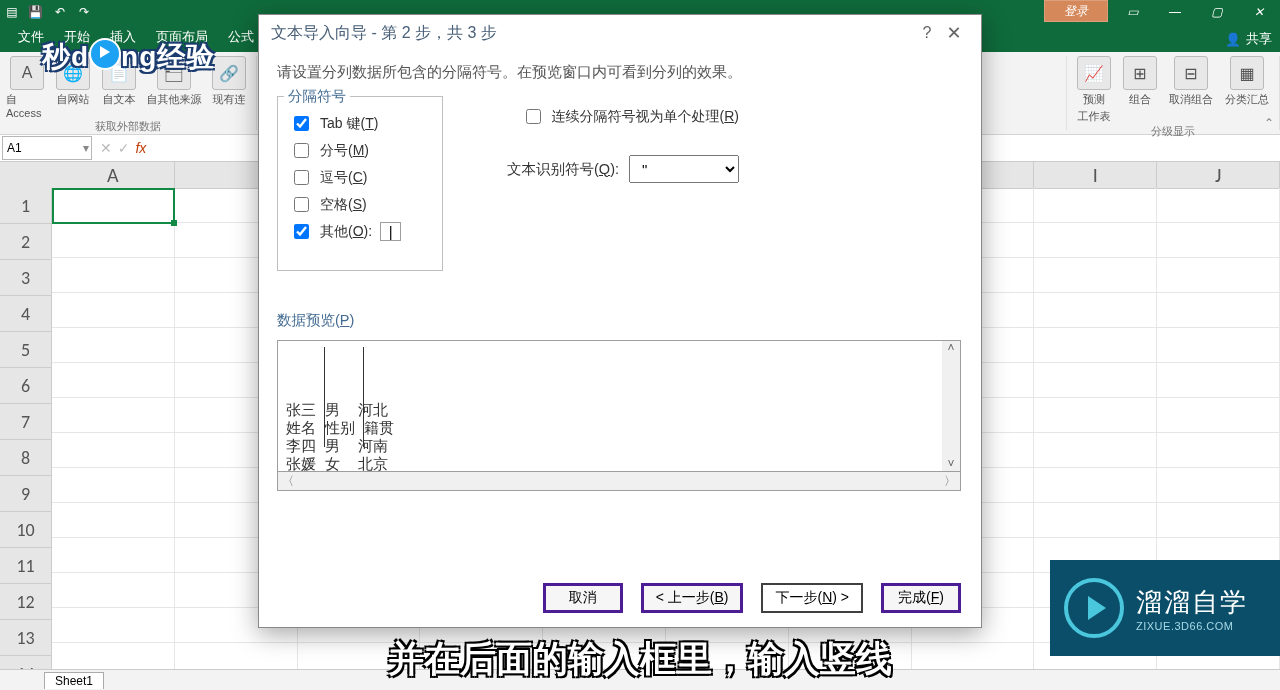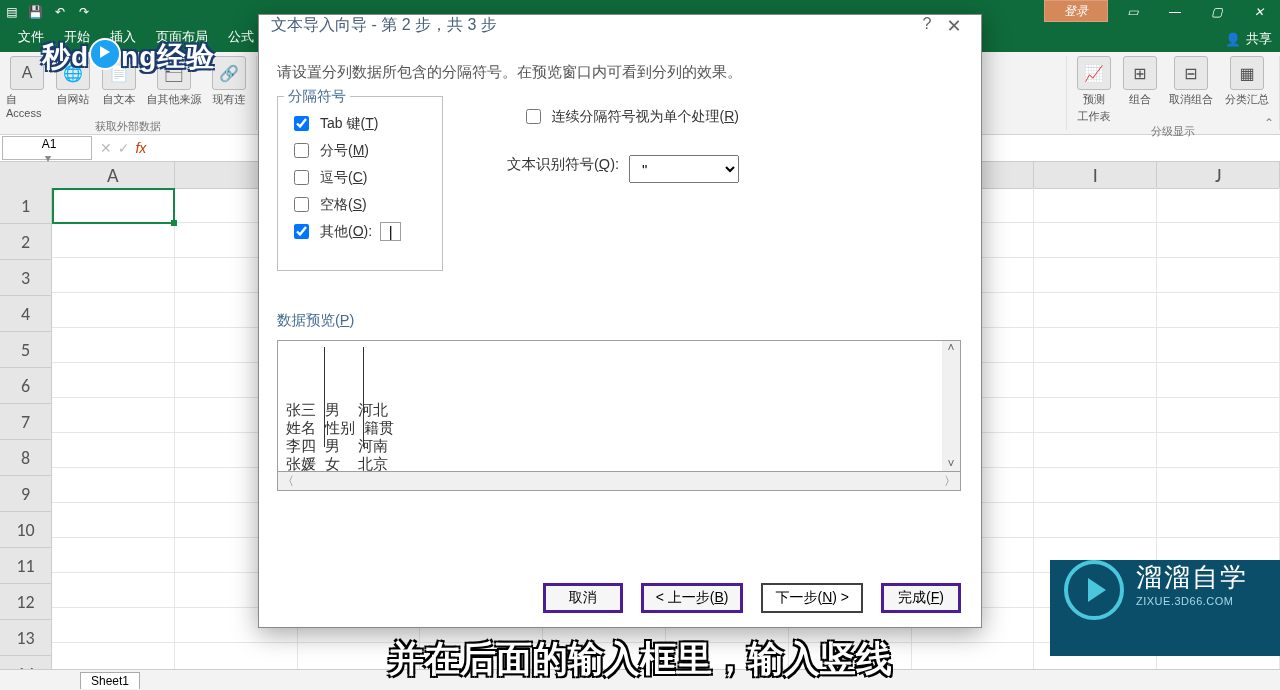--- a/index.html
+++ b/index.html
@@ -37,81 +37,81 @@
   .ribbon { background:#f3f3f3; height:78px; border-bottom:1px solid #d4d4d4; display:flex; align-items:flex-start; padding-top:4px; position:relative;}
   .ribgroup { display:flex; flex-direction:column; align-items:center; height:74px; position:relative; padding:0 6px; border-right:1px solid #e0e0e0;}
   .ribgroup .icons{display:flex; gap:4px; flex:1;}
   .ribbtn{ width:42px; display:flex; flex-direction:column; align-items:center; font-size:11px; color:#555; gap:2px;}
   .ribbtn .ribicon{ width:32px; height:32px; background:#e8e8e8; border:1px solid #bbb; border-radius:3px; display:flex; align-items:center; justify-content:center; font-size:16px;}
   .ribgroup .grouplabel{ font-size:11px; color:#777; padding-bottom:2px;}
   .ribbon-expand{position:absolute; right:6px; bottom:4px; color:#888; font-size:12px;}
   .ribbon-right{margin-left:auto;}
   
   .fbar{ height:26px; border-bottom:1px solid #ccc; display:flex; align-items:center; background:#fff;}
-  .namebox{ width:84px; height:22px; border:1px solid #b7b7b7; margin-left:2px; padding-left:4px; font-size:12px; display:flex; align-items:center; justify-content:space-between;flex-direction:column;}
+  .namebox{ width:84px; height:22px; border:1px solid #b7b7b7; margin-left:2px; padding-left:4px; font-size:12px; display:flex; align-items:center; justify-content:space-between;}
   .namebox .dd{color:#888; padding-right:2px;}
   .fctrl{display:flex; gap:6px; margin:0 8px; color:#bbb; font-size:14px;}
   .fx{font-style:italic; color:#c2410c;}
   .finput{flex:1;}
   
   .grid{position:relative; height: calc(690px - 24px - 28px - 78px - 26px - 20px); overflow:hidden; display:flex;}
   .corner{width:52px; height:26px; background:#e6e6e6; border-right:1px solid #ccc; border-bottom:1px solid #ccc;}
   .colheads{display:flex; position:absolute; left:52px; top:0; right:0;}
   .colhead{ width:123px; height:26px; background:#e6e6e6; border-right:1px solid #ccc; border-bottom:1px solid #ccc; display:flex; align-items:center; justify-content:center; font-size:20px; color:#555; font-family:Calibri, sans-serif;}
   .rowheads{position:absolute; top:26px; left:0; bottom:0; width:52px;}
   .rowhead{height:35px; background:#e6e6e6; border-right:1px solid #ccc; border-bottom:1px solid #ccc; display:flex; align-items:center; justify-content:center; font-size:18px; color:#555; font-family:Calibri, sans-serif;}
   .cells{position:absolute; left:52px; top:26px; right:0; bottom:0;}
   .cellsrow{display:flex; height:35px;}
   .cell{width:122px; border-right:1px solid #e6e6e6; border-bottom:1px solid #e6e6e6; height:34px;}
   .activecell{position:absolute; border:2px solid #108a44; width:119px; height:32px; left:52px; top:26px; pointer-events:none;}
   .activecell::after{content:""; position:absolute; right:-4px; bottom:-4px; width:6px; height:6px; background:#108a44;}
   
-  .sheetbar{height:20px; border-top:1px solid #ccc; background:#f3f3f3; display:flex; align-items:center; font-size:12px; padding-left:80px; position:absolute; bottom:0; left:0; right:0;}
+  .sheetbar{height:20px; border-top:1px solid #ccc; background:#f3f3f3; display:flex; align-items:center; font-size:12px; padding-left:44px; position:absolute; bottom:0; left:0; right:0;}
   .sheettab{border:1px solid #aaa; border-bottom:none; padding:1px 10px; background:#fff; font-size:12px;}
   
   .dialog{
     position:absolute; left:258px; top:14px; width:722px; height:612px;
     background:#fff; border:1px solid #888; box-shadow:0 6px 24px rgba(0,0,0,0.35);
     z-index:50;
     font-size:14.5px; color:#333;
   }
-  .dlgtitle{height:36px; display:flex; padding:0 12px; font-size:16px; color:#496078;}
+  .dlgtitle{height:36px; display:flex; align-items:center; padding:0 12px; font-size:16px; color:#496078;}
   .dlgtitle .spacer{flex:1;}
   .dlgtitle .xbtn{width:30px; text-align:center; font-size:18px; color:#666;}
   .dlgtitle .help{width:24px; text-align:center; color:#666;}
   .dlgbody{padding:6px 20px 14px 18px; display:flex; flex-direction:column; height:calc(100% - 36px); box-sizing:border-box;}
   .dlginstr{font-size:15px; color:#477; color:#557; margin:6px 0 14px 0; color:#476b8c; color:#555;}
   .groupbox{border:1px solid #bfbfbf; padding:10px 12px 22px 12px; position:relative; width:140px;}
   .groupbox .legend{position:absolute; top:-10px; left:6px; background:#fff; padding:0 4px; color:#446c92;}
   .chk{display:flex; align-items:center; gap:8px; margin:6px 0; font-size:14px;}
   .chk input{width:15px;height:15px;}
   .delimrow{display:flex; gap:24px; align-items:flex-start;}
   .rightopts{padding-top:4px; display:flex; flex-direction:column; gap:22px; margin-left:40px;}
-  .qualrow{display:flex; gap:10px;}
+  .qualrow{display:flex; align-items:center; gap:10px;}
   .qualrow select{width:110px; height:28px; font-size:15px; padding-left:8px;}
   .otherinput{width:40px; height:22px; border:1px solid #9e9e9e; text-align:center; font-size:15px;}
   .previewlabel{margin-top:40px; color:#446c92;}
   .preview{margin-top:10px; border:1px solid #9e9e9e; height:130px; display:flex;}
   .preview .data{flex:1; overflow:hidden; padding:6px 8px; font-size:15px; font-family:SimSun, "MS Song", monospace; line-height:18px; letter-spacing:0; white-space:pre; position:relative;}
   .preview .cols{position:absolute; top:6px; bottom:24px; pointer-events:none;}
   .preview .colline{position:absolute; top:0; bottom:0; border-left:1px solid #333;}
   .preview .scroll{width:18px; background:#f0f0f0; display:flex; flex-direction:column; justify-content:space-between; align-items:center; font-size:12px; color:#666;}
   .hscroll{height:18px; background:#f0f0f0; display:flex; justify-content:space-between; align-items:center; font-size:12px; color:#666; border:1px solid #9e9e9e; border-top:none;}
   .dlgbtns{margin-top:auto; display:flex; justify-content:flex-end; gap:18px; padding-top:14px;}
   .dlgbtns button{min-width:80px; height:30px; border:3px solid #4c1d95; background:#f6f6f6; font-size:14px; padding:0 12px;}
   .dlgbtns button.primary{border:2px solid #404040; background:#fff;}
   
   .logo{position:absolute; left:42px; top:38px; z-index:60; font-weight:800; font-size:28px; color:#fff; 
         text-shadow:-2px -2px 0 #1b3b6f,2px -2px 0 #1b3b6f,-2px 2px 0 #1b3b6f,2px 2px 0 #1b3b6f;
         font-family:"Arial Black",sans-serif; letter-spacing:1px;}
   .logo .play{display:inline-block; width:28px; height:28px; border-radius:50%; background:#1da1f2; vertical-align:-4px; position:relative; border:2px solid #fff;}
   .logo .play::after{content:""; position:absolute; left:9px; top:6px; border-left:10px solid #fff; border-top:6px solid transparent; border-bottom:6px solid transparent;}
   .subtitle{position:absolute; left:0; right:0; bottom:6px; z-index:70; text-align:center; font-size:36px; font-weight:700; color:#fff;
             text-shadow:-2px -2px 0 #000,2px -2px 0 #000,-2px 2px 0 #000,2px 2px 0 #000; font-family:"Microsoft YaHei",sans-serif;}
-  .brand{position:absolute; right:0; bottom:34px; width:230px; height:96px; background:#0a4e6a; z-index:65; color:#fff; display:flex; align-items:flex-start; gap:12px; padding-left:14px; box-sizing:border-box;}
+  .brand{position:absolute; right:0; bottom:34px; width:230px; height:96px; background:#0a4e6a; z-index:65; color:#fff; display:flex; align-items:center; gap:12px; padding-left:14px; box-sizing:border-box;}
   .brand .bplay{width:52px; height:52px; border:4px solid #4ac6dd; border-radius:50%; display:flex; align-items:center; justify-content:center;}
   .brand .bplay::after{content:""; border-left:18px solid #4ac6dd; border-top:12px solid transparent; border-bottom:12px solid transparent; margin-left:6px;}
   .brand .btxt .cn{font-size:26px; letter-spacing:2px;}
   .brand .btxt .en{font-size:11px; color:#a6d8e6; letter-spacing:0.5px;}
   u{text-decoration:underline;}
 </style>
 </head>
 <body>
 
 <div class="titlebar">

